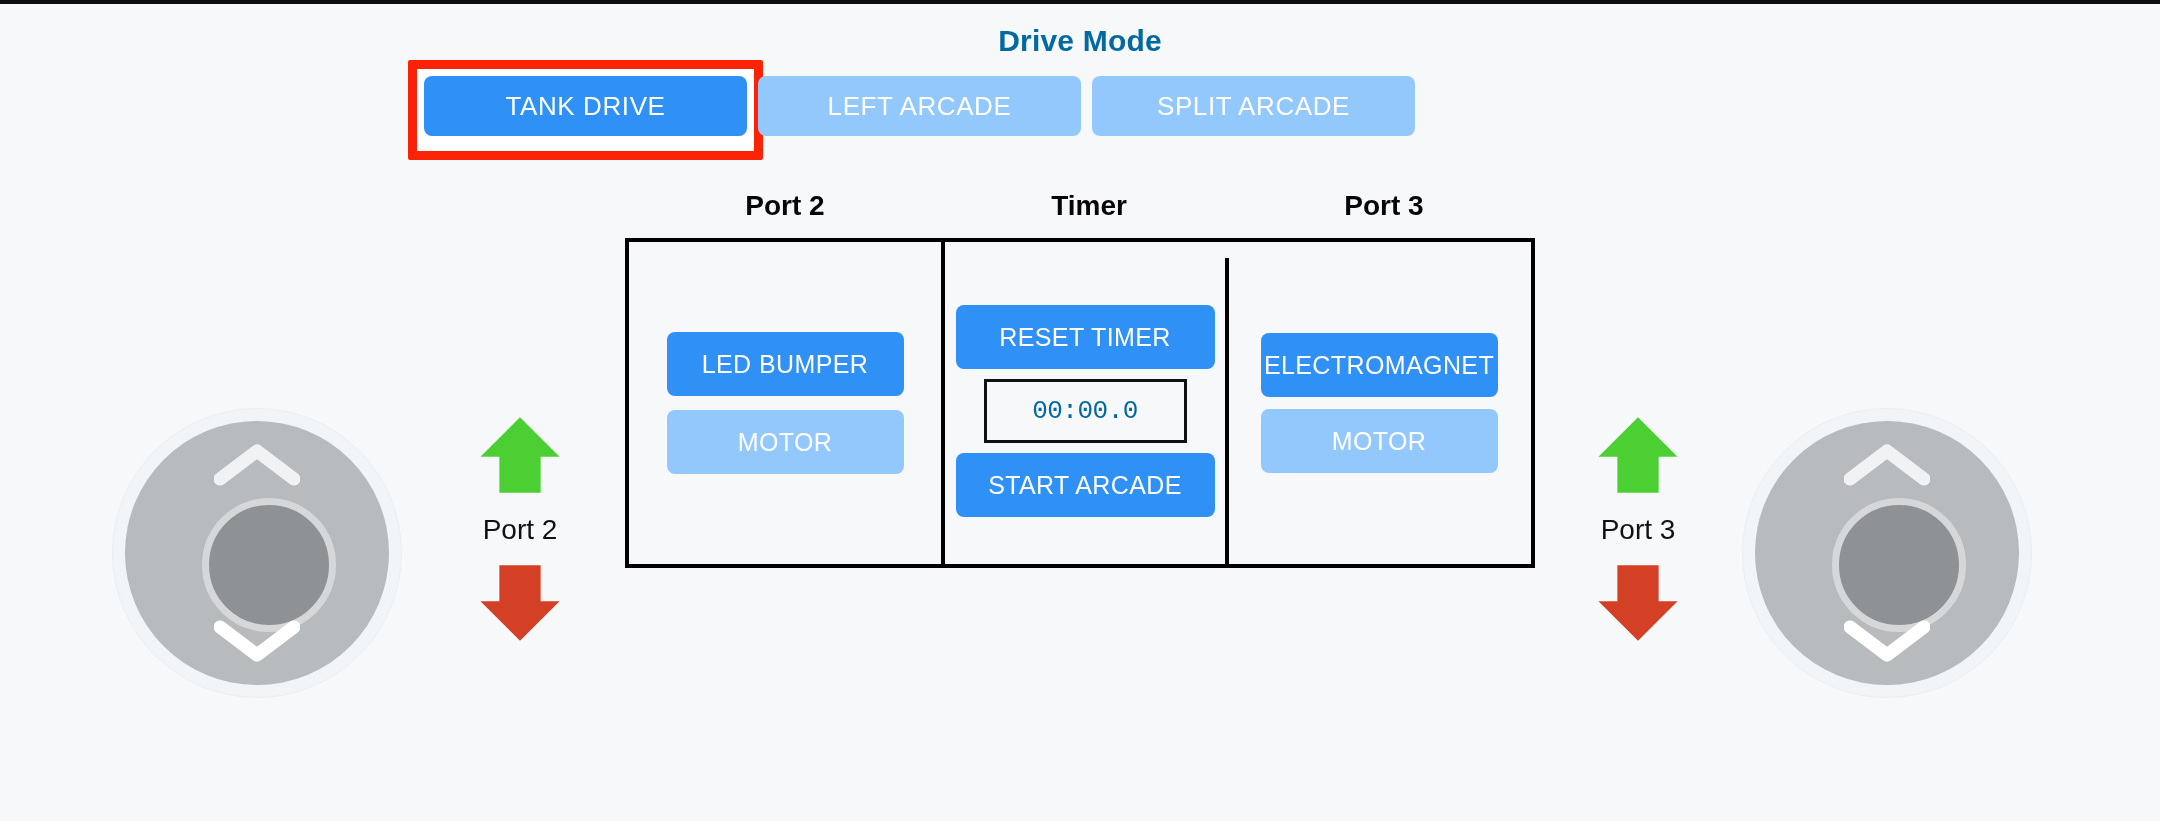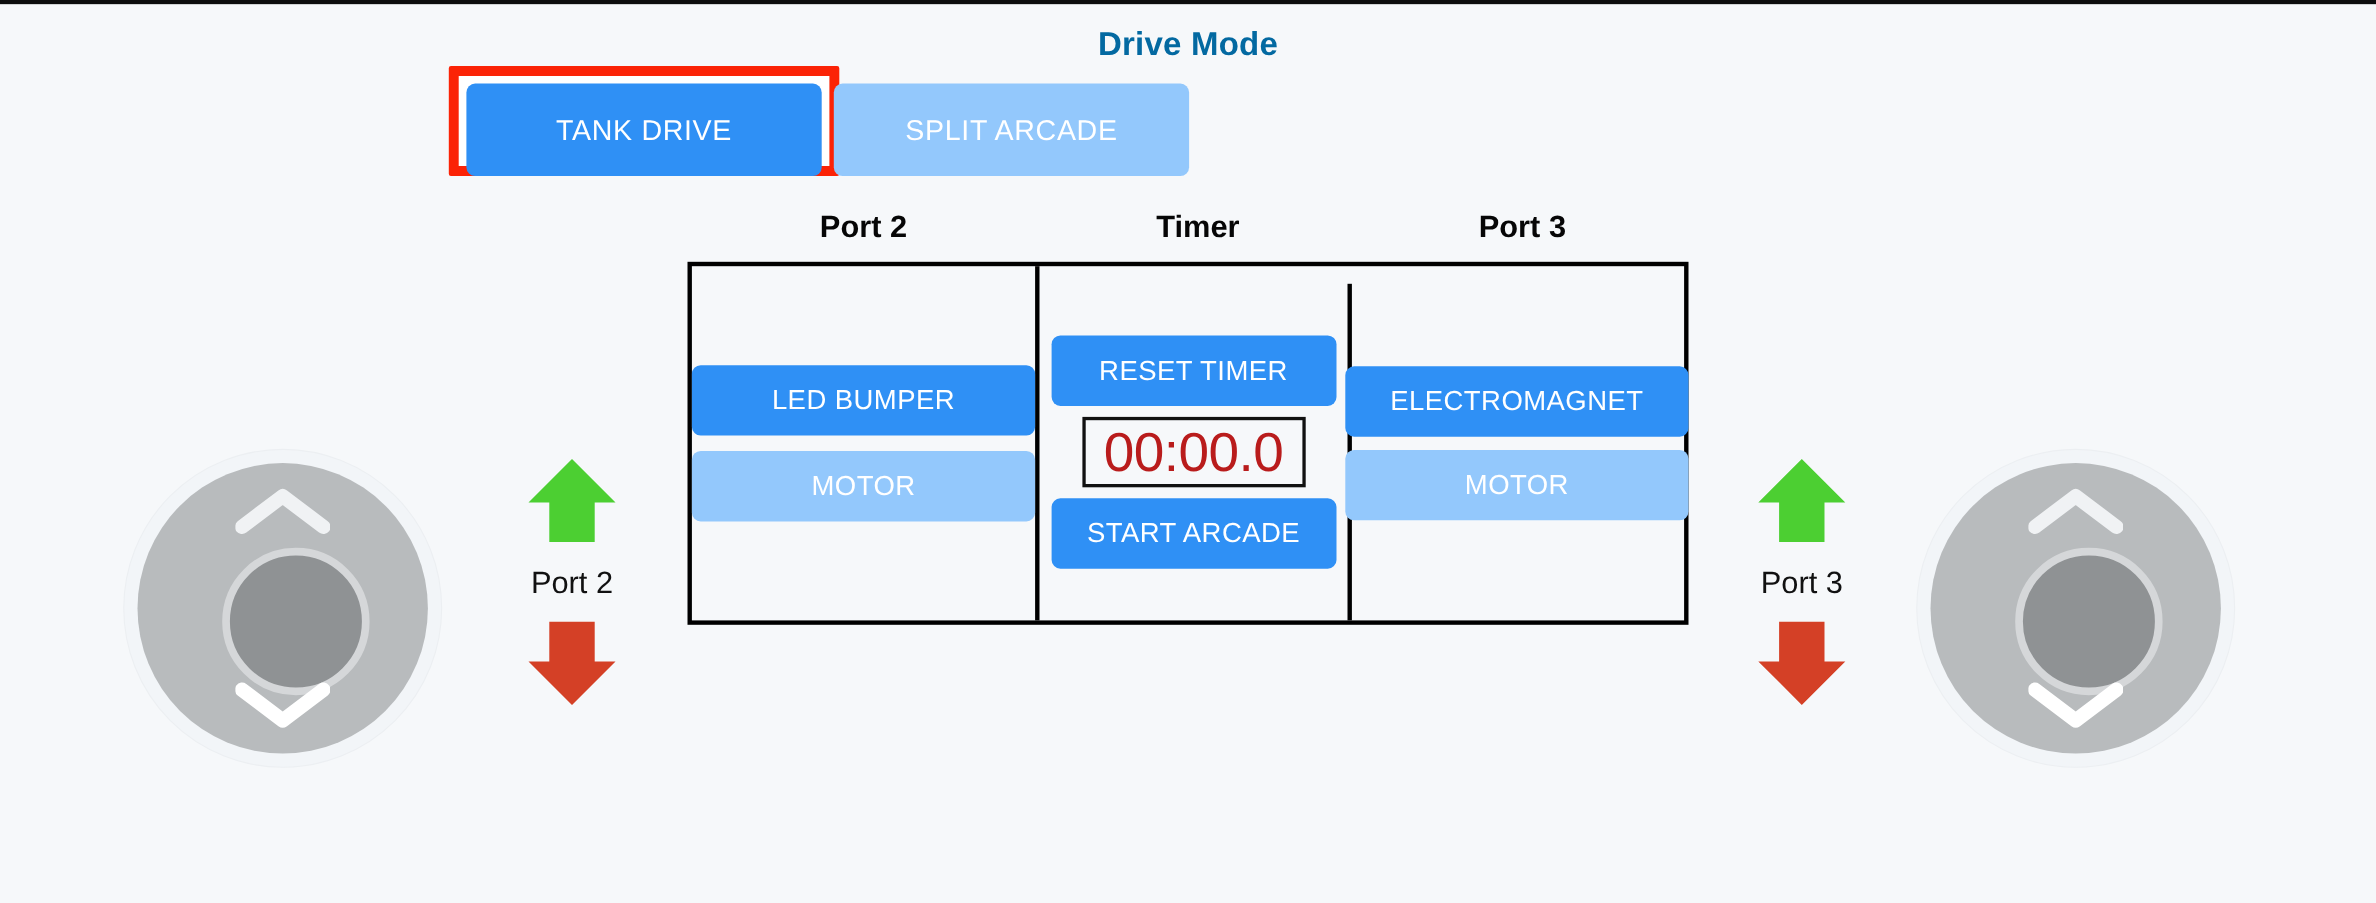--- a/index.html
+++ b/index.html
@@ -43,21 +43,21 @@
   }
   #drive-mode-row {
     position: absolute;
     left: 424px;
     top: 72px;
     display: flex;
     gap: 11px;
   }
   .mode-btn {
     width: 323px;
-    height: 84px;
+    height: 60px;
     border: none;
     border-radius: 8px;
     color: #ffffff;
     font-size: 26px;
     font-family: "Liberation Sans", sans-serif;
     letter-spacing: .6px;
     background: #93c8fc;
     display: flex;
     align-items: center;
     justify-content: center;
@@ -125,21 +125,21 @@
     width: 284px;
     border-right: 4px solid #000000;
     gap: 10px;
     margin-top: 16px;
   }
   #panel-port3 {
     width: 300px;
     gap: 12px;
   }
   .port-btn {
-    width: 312px;
+    width: 237px;
     height: 64px;
     border: none;
     border-radius: 8px;
     color: #ffffff;
     font-size: 25px;
     font-family: "Liberation Sans", sans-serif;
     letter-spacing: .4px;
     display: flex;
     align-items: center;
     justify-content: center;
@@ -164,23 +164,23 @@
     justify-content: center;
     cursor: pointer;
     padding: 0;
   }
   #timer-display {
     width: 203px;
     height: 64px;
     border: 3px solid #111111;
     box-sizing: border-box;
     background: #f6f8fa;
-    color: #b91c1c;
-    font-size: 50px;
-    font-family: Liberation Sans, sans-serif;
+    color: #0369a1;
+    font-size: 26px;
+    font-family: Liberation Mono, monospace;
     display: flex;
     align-items: center;
     justify-content: center;
     letter-spacing: -.5px;
   }
 
   
   .joystick {
     position: absolute;
     width: 290px;
@@ -242,20 +242,21 @@
 <div id="top-bar"></div>
 
 <div id="stage">
 
   <div id="drive-mode-title">Drive Mode</div>
 
   <div id="tank-highlight"></div>
 
   <div id="drive-mode-row">
     <button class="mode-btn active">TANK DRIVE</button>
+    <button class="mode-btn">LEFT ARCADE</button>
     <button class="mode-btn">SPLIT ARCADE</button>
   </div>
 
   <div id="panel-titles">
     <div class="panel-title" id="title-port2">Port 2</div>
     <div class="panel-title" id="title-timer">Timer</div>
     <div class="panel-title" id="title-port3">Port 3</div>
   </div>
 
   <div id="panels">

